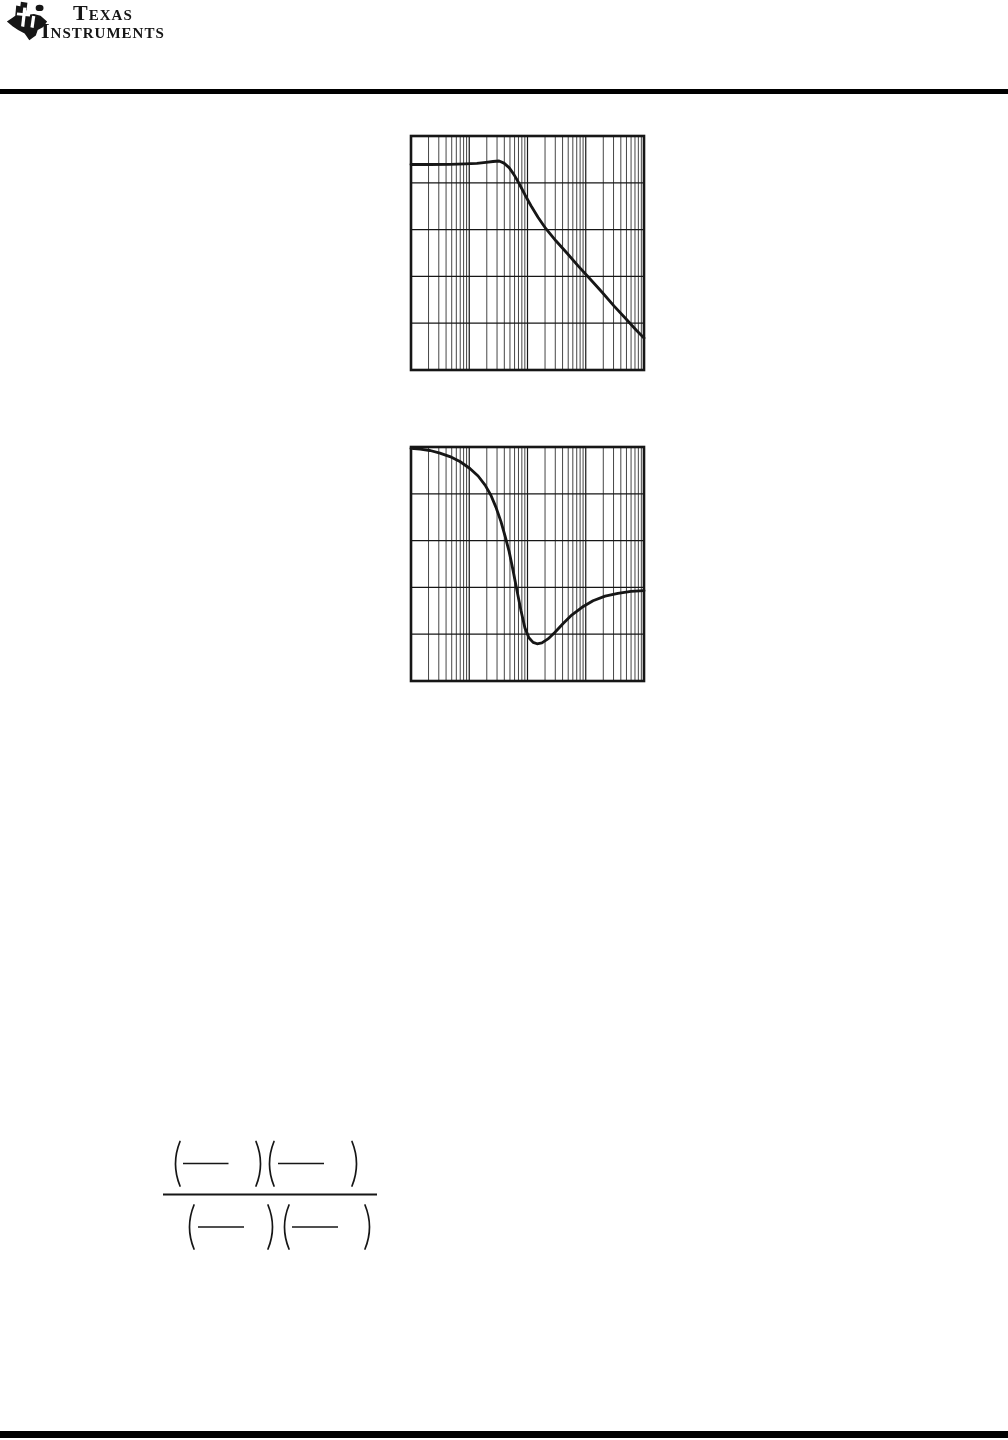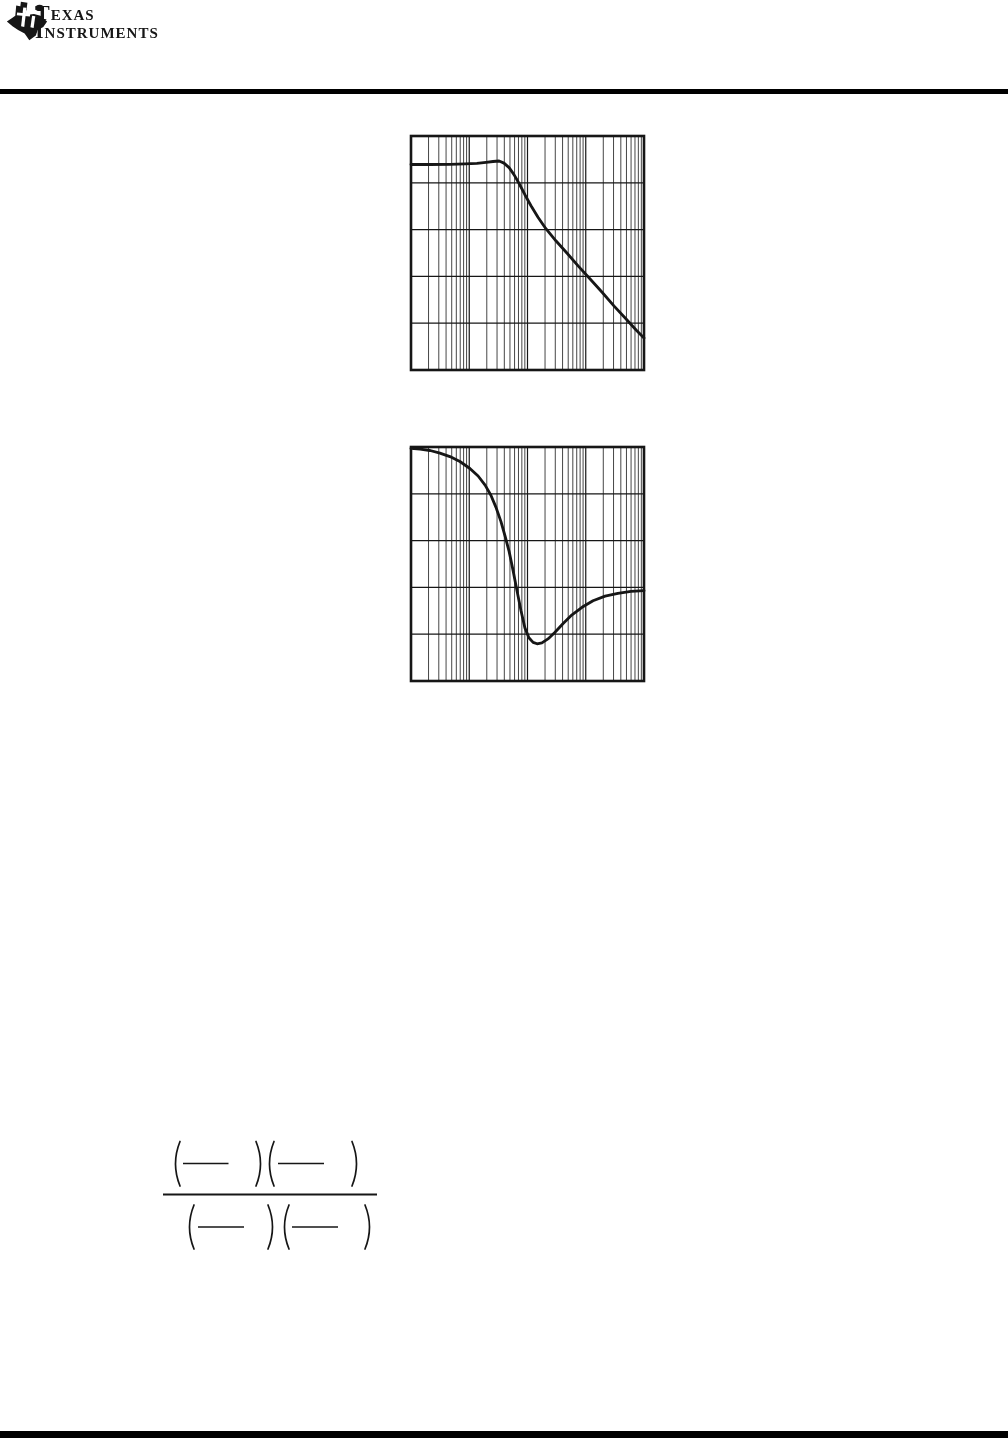--- a/index.html
+++ b/index.html
@@ -3,21 +3,21 @@
 <meta charset="utf-8">
 <style>
   html,body{margin:0;padding:0;background:#fff;}
   .page{
     position:relative;width:1008px;height:1440px;background:#ffffff;
     font-family:"Liberation Serif",serif;overflow:hidden;color:#111;
   }
   
   .logo{position:absolute;left:5px;top:1px;width:300px;height:46px;}
   .logo-bug{position:absolute;left:0;top:0;}
-  .brand{position:absolute;left:30px;top:3px;line-height:18px;white-space:nowrap;}
+  .brand{position:absolute;left:36px;top:3px;line-height:18px;white-space:nowrap;text-align:center;}
   .brand .l1,.brand .l2{
     font-variant:small-caps;font-weight:bold;font-size:22px;color:#161616;
     letter-spacing:1px;display:block;
   }
   .header-rule{position:absolute;left:0;top:89px;width:1008px;height:5px;background:#000;}
   
   .chart{position:absolute;}
   
   .formula{position:absolute;left:155px;top:1128px;}
   

